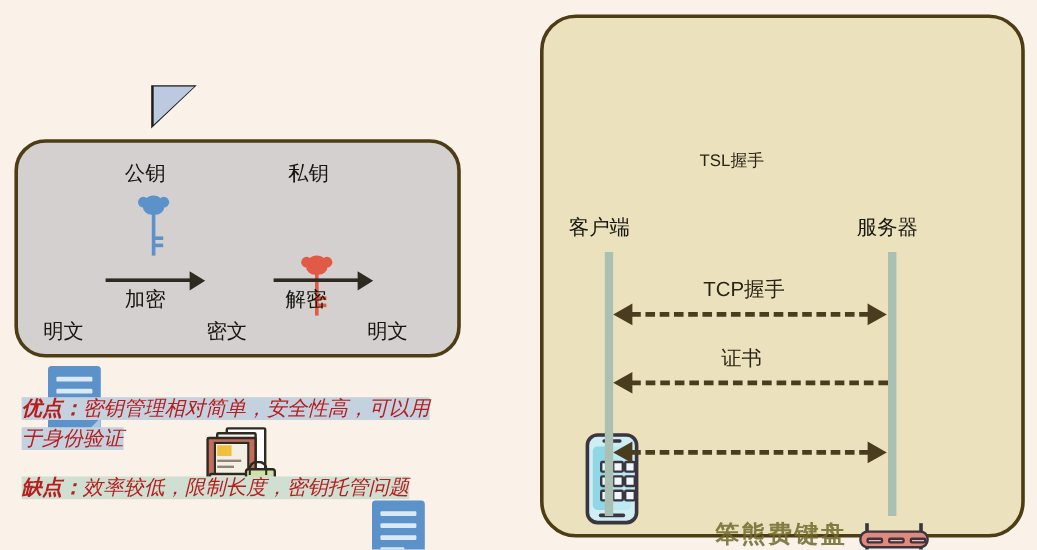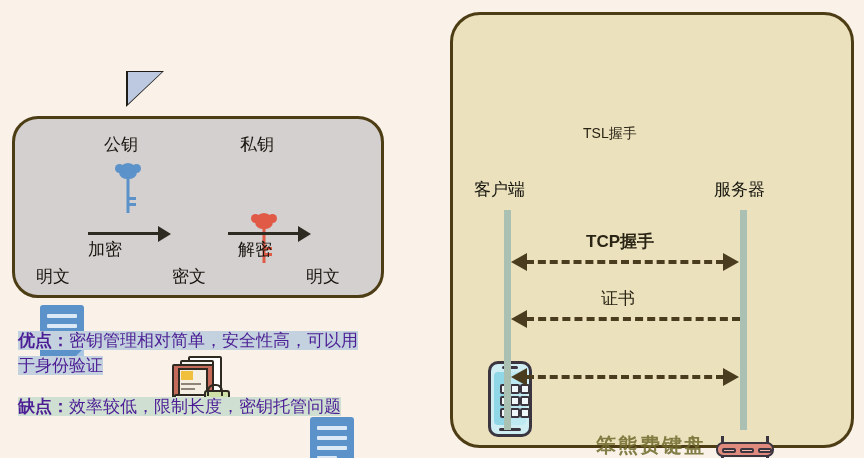--- a/index.html
+++ b/index.html
@@ -83,22 +83,22 @@
   .cipher .shk{position:absolute;right:3px;bottom:16px;width:12px;height:10px;border:2px solid #2e2a22;border-bottom:none;border-radius:7px 7px 0 0;}
   .cipher .kh{position:absolute;right:9px;bottom:5px;width:4px;height:7px;background:#2e2a22;border-radius:2px;}
 
   .arrow-line{height:3px;background:#2d2a22;}
   .arrow-head{
     width:0;height:0;border-top:8px solid transparent;border-bottom:8px solid transparent;
     border-left:13px solid #2d2a22;
   }
 
   .hl{
-    font-size:17px;color:#4c1d95;line-height:25px;
-    padding:2px 4px;box-sizing:border-box;
+    font-size:17px;color:#b91c1c;line-height:25px;
+    padding:2px 4px;box-sizing:border-box;font-style:italic;
   }
   .hl b{font-weight:700;}
   .hl-blue{background:#c3d2de;}
   .hl-green{background:#cfe0d2;}
   .hl-wrap{display:inline;}
 
   
   .right-panel{
     left:450px;top:12px;width:404px;height:436px;
     background:#ebe1bd;border:3px solid #4d3d15;border-radius:30px;
@@ -172,21 +172,21 @@
     <div class="line" style="top:9px;width:30px;"></div>
     <div class="line" style="top:19px;width:30px;"></div>
     <div class="line" style="top:29px;width:30px;"></div>
     <div class="line" style="top:39px;width:20px;"></div>
     <div class="fold"></div>
   </div>
   <div class="abs lbl" style="left:36px;top:265px;">明文</div>
 
   <div class="abs arrow-line" style="left:88px;top:232px;width:72px;"></div>
   <div class="abs arrow-head" style="left:158px;top:226px;"></div>
-  <div class="abs lbl" style="left:88px;top:238px;">加密</div>
+  <div class="abs lbl" style="left:104px;top:238px;">加密</div>
 
   <div class="abs cipher" style="left:170px;top:200px;">
     <div class="pg2"></div>
     <div class="pg1"></div>
     <div class="bk"></div>
     <div class="bk-in"></div>
     <div class="bk-yel"></div>
     <div class="bk-ln" style="top:27px;width:20px;"></div>
     <div class="bk-ln" style="top:32px;width:14px;"></div>
     <div class="pw">
@@ -256,21 +256,21 @@
       <i style="left:22px;width:14px;background:#f4b9ae;"></i>
       <i style="left:40px;width:14px;background:#f4b9ae;"></i>
     </div>
 
   </div>
   <div class="abs lbl" style="left:714px;top:178px;">服务器</div>
 
   <div class="abs lifeline" style="left:504px;top:210px;height:220px;"></div>
   <div class="abs lifeline" style="left:740px;top:210px;height:220px;"></div>
 
-  <div class="abs seq-lbl" style="left:586px;top:230px;font-weight:bold;">TCP握手</div>
+  <div class="abs seq-lbl" style="left:586px;top:230px;">TCP握手</div>
   <div class="abs ahead-l" style="left:511px;top:253px;"></div>
   <div class="abs dash" style="left:526px;top:260px;width:198px;"></div>
   <div class="abs ahead-r" style="left:723px;top:253px;"></div>
 
   <div class="abs seq-lbl" style="left:601px;top:287px;">证书</div>
 
   <div class="abs ahead-l" style="left:511px;top:310px;"></div>
   <div class="abs dash" style="left:526px;top:317px;width:214px;"></div>
 
   <div class="abs ahead-l" style="left:511px;top:368px;"></div>

